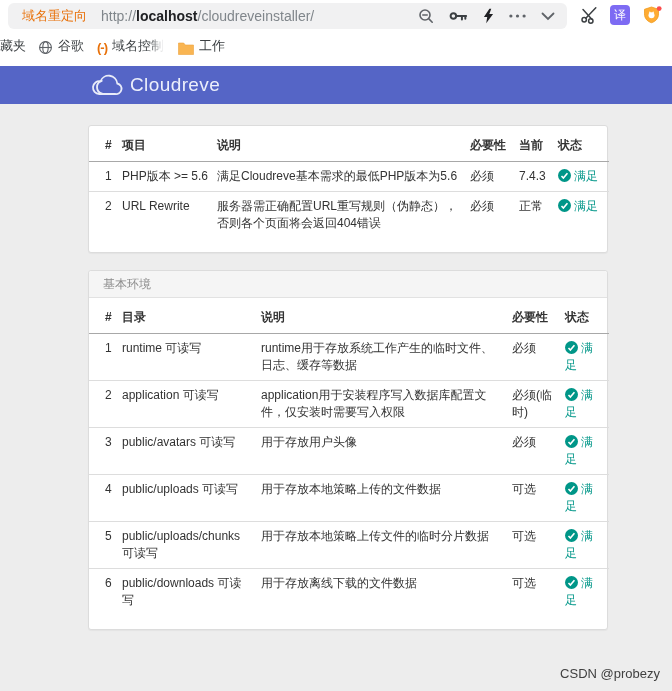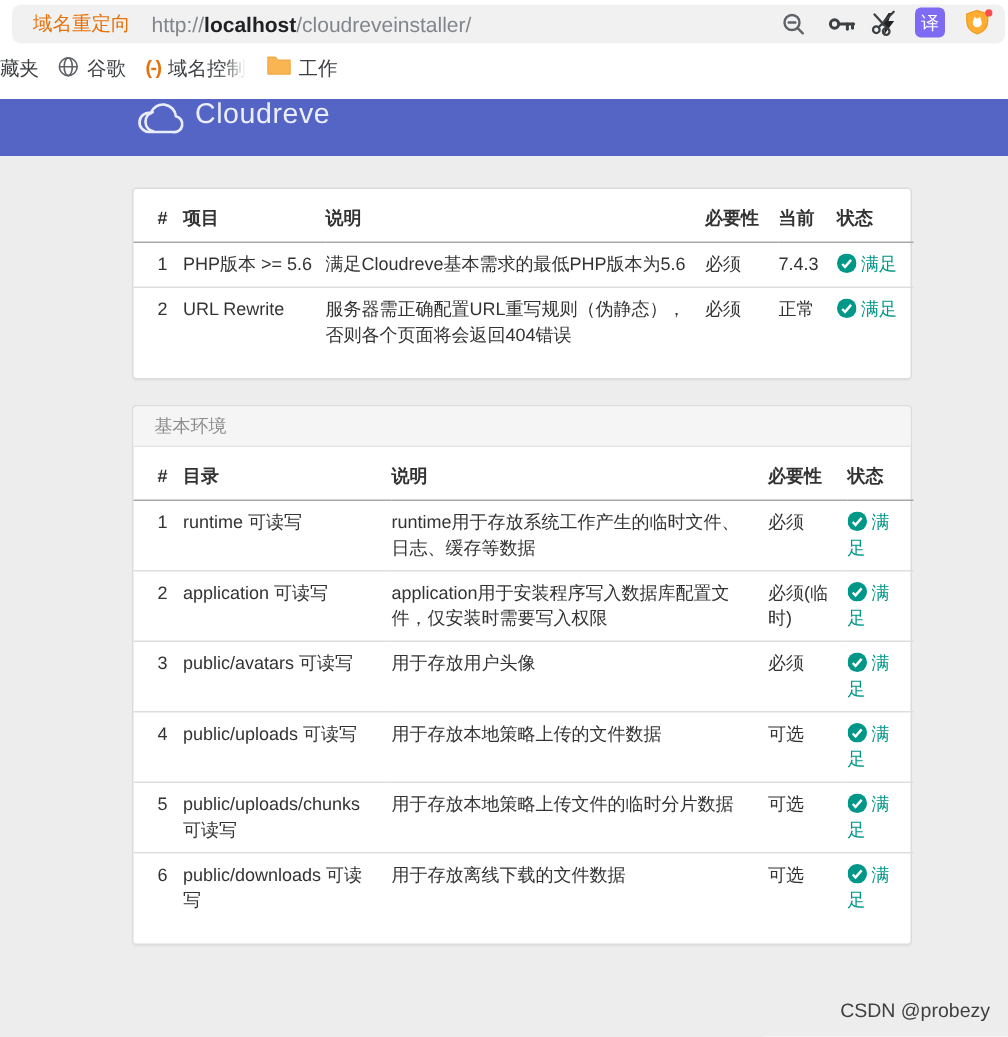--- a/index.html
+++ b/index.html
@@ -3,51 +3,51 @@
 <meta charset="utf-8">
 <style>
   html,body{margin:0;padding:0}
   body{
     width:672px;height:691px;position:relative;overflow:hidden;
     background:#fff;font-family:"Liberation Sans","DejaVu Sans",sans-serif;
     -webkit-font-smoothing:antialiased;
   }
   
   .addrbar{
-    position:absolute;left:8px;top:3px;width:662px;height:26px;
+    position:absolute;left:8px;top:3px;width:559px;height:26px;
     background:#f1f1f2;border-radius:6px;display:flex;align-items:center;
     box-sizing:border-box;padding:0 12px 0 14px;
   }
   .addr-label{color:#e8710a;font-size:13px;margin-right:14px;white-space:nowrap}
   .url{font-size:14px;color:#80868b;white-space:nowrap}
   .url b{color:#202124;font-weight:700}
   .bar-icons{margin-left:auto;display:flex;align-items:center;gap:15px}
   .bar-icons svg,.out-icons svg{display:block}
   .out-icons{position:absolute;top:5px;left:580px;display:flex;align-items:center;gap:12px}
   .tr-badge{
     width:20px;height:20px;border-radius:4px;background:#7d6bf3;color:#fff;
     font-size:12px;line-height:20px;text-align:center;
   }
   .bookmarks{
     position:absolute;top:35px;left:0;height:22px;display:flex;align-items:center;
     font-size:13px;color:#3c4043;
   }
-  .bm{display:flex;align-items:flex-start;gap:5px}
+  .bm{display:flex;align-items:flex-end;gap:5px}
   .bm-0{margin-left:0}
   .bm-1{margin-left:12px}
   .bm-2{margin-left:13px}
   .bm-3{margin-left:14px}
   .bm-glyph{color:#e8710a;font-weight:700;font-size:13px;letter-spacing:-1px}
   .fade-label{
     -webkit-mask-image:linear-gradient(90deg,#000 70%,rgba(0,0,0,0) 100%);
             mask-image:linear-gradient(90deg,#000 70%,rgba(0,0,0,0) 100%);
   }
   
   .brand-bar{position:absolute;top:66px;left:0;width:672px;height:38px;background:#5565c6}
-  .brand{height:100%;display:flex;margin-left:87px;gap:6px}
+  .brand{height:100%;display:flex;align-items:center;margin-left:87px;gap:6px}
   .brand-text{color:#eceffb;font-size:19px;letter-spacing:.4px;font-weight:400}
   
   .content{position:absolute;top:104px;left:0;width:672px;height:587px;background:#ededed}
   .page-title{margin:15px 0 0 89px;font-size:20px;font-weight:400;color:#4a4a4b;line-height:26px}
   #panels{margin-top:21px}
   .panel{
     width:520px;margin:0 0 17px 88px;box-sizing:border-box;background:#fff;
     border:1px solid #dcdcdc;border-radius:3px;box-shadow:0 1px 1px rgba(0,0,0,.04);
   }
   .panel-heading{

